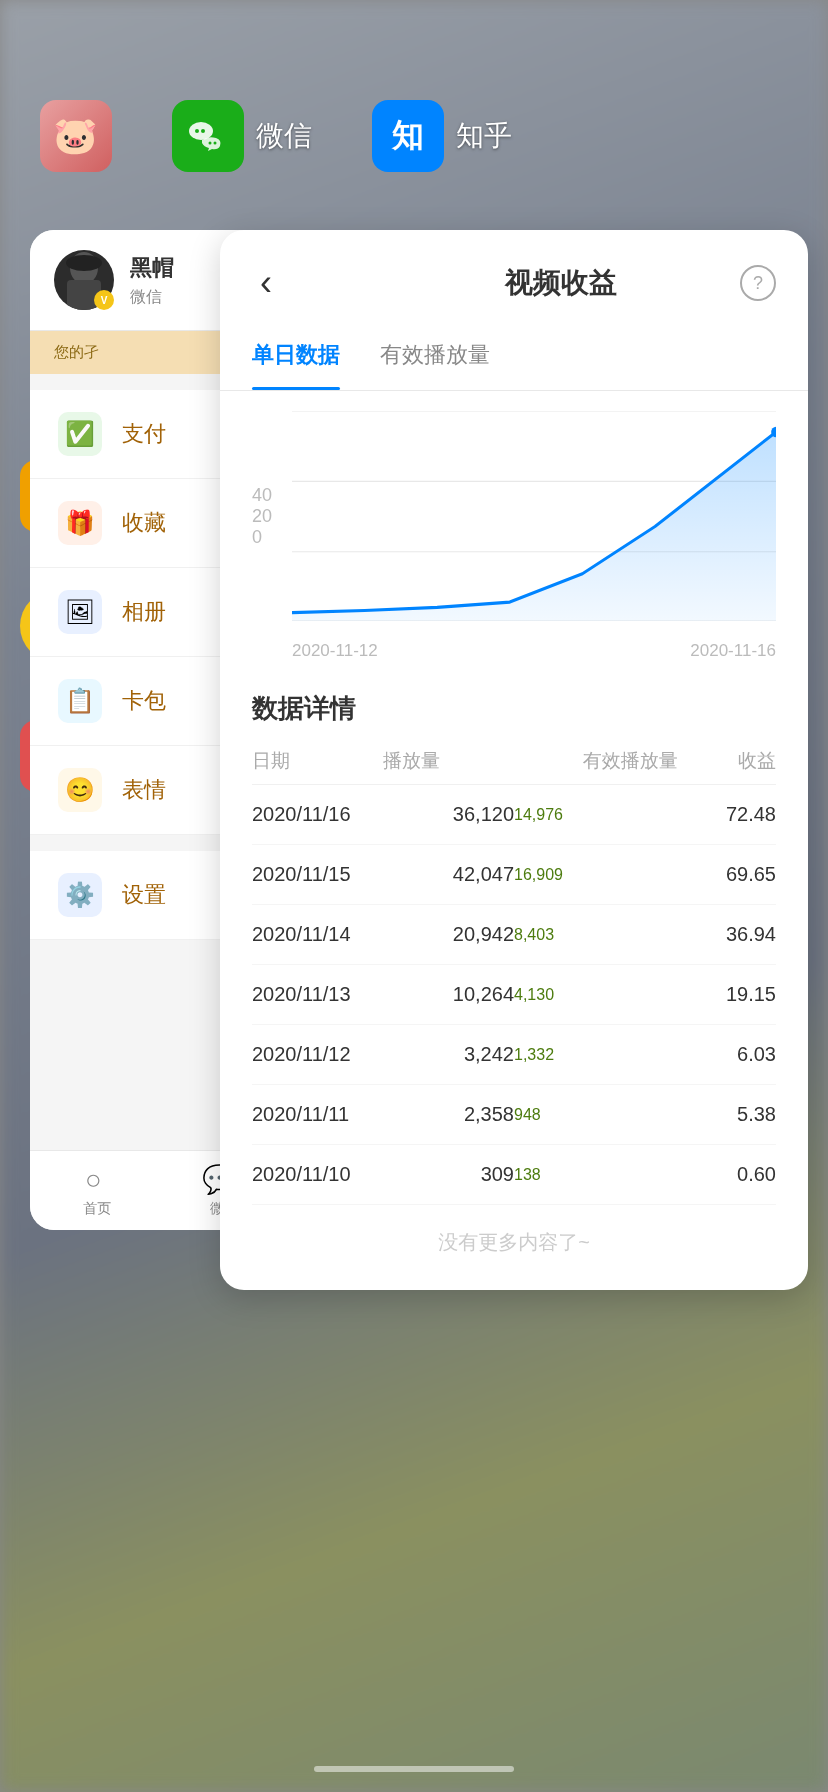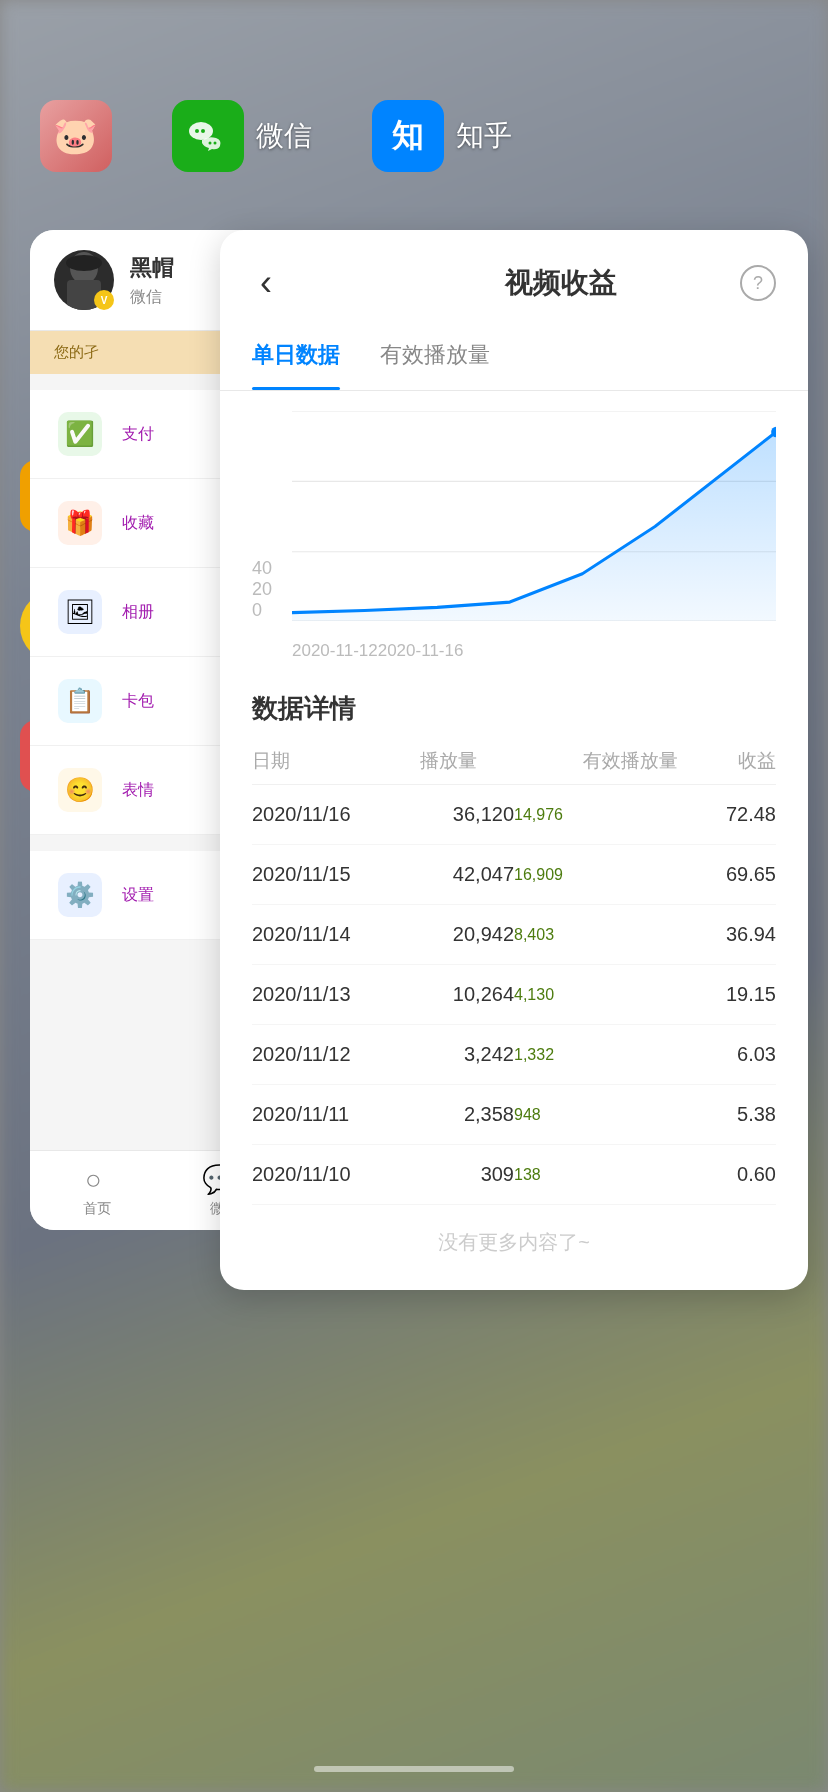--- a/index.html
+++ b/index.html
@@ -158,22 +158,22 @@
       width: 44px;
       height: 44px;
       border-radius: 10px;
       display: flex;
       align-items: center;
       justify-content: center;
       font-size: 24px;
     }
 
     .menu-label {
-      font-size: 16px;
-      color: #a21caf;
+      font-size: 22px;
+      color: #a16207;
     }
 
     .menu-sep {
       height: 16px;
       background: #f5f5f5;
     }
 
     
     .wechat-tabbar {
       position: absolute;
@@ -295,21 +295,21 @@
       background: white;
     }
 
     .chart-y-labels {
       position: absolute;
       left: 32px;
       top: 20px;
       bottom: 50px;
       display: flex;
       flex-direction: column;
-      justify-content: flex-end;
+      justify-content: center;
     }
 
     .y-label {
       font-size: 18px;
       color: #bbb;
     }
 
     .chart-container {
       position: absolute;
       left: 72px;
@@ -322,20 +322,21 @@
       width: 100%;
       height: 100%;
     }
 
     .chart-x-labels {
       position: absolute;
       bottom: 10px;
       left: 72px;
       right: 32px;
       display: flex;
+      justify-content: space-between;
     }
 
     .x-label {
       font-size: 17px;
       color: #bbb;
     }
 
     
     .data-section {
       padding: 0 32px;
@@ -348,21 +349,21 @@
       padding: 20px 0 12px;
     }
 
     .table-header {
       display: flex;
       padding: 10px 0;
       border-bottom: 1px solid #f0f0f0;
     }
 
     .col-date { flex: 2; font-size: 19px; color: #aaa; }
-    .col-play { flex: 2; text-align: center; font-size: 19px; color: #aaa; }
+    .col-play { flex: 2; text-align: left; font-size: 19px; color: #aaa; }
     .col-valid { flex: 2.5; text-align: right; font-size: 19px; color: #aaa; }
     .col-earn { flex: 1.5; text-align: right; font-size: 19px; color: #aaa; }
 
     .table-row {
       display: flex;
       align-items: center;
       padding: 18px 0;
       border-bottom: 1px solid #f5f5f5;
     }
 

